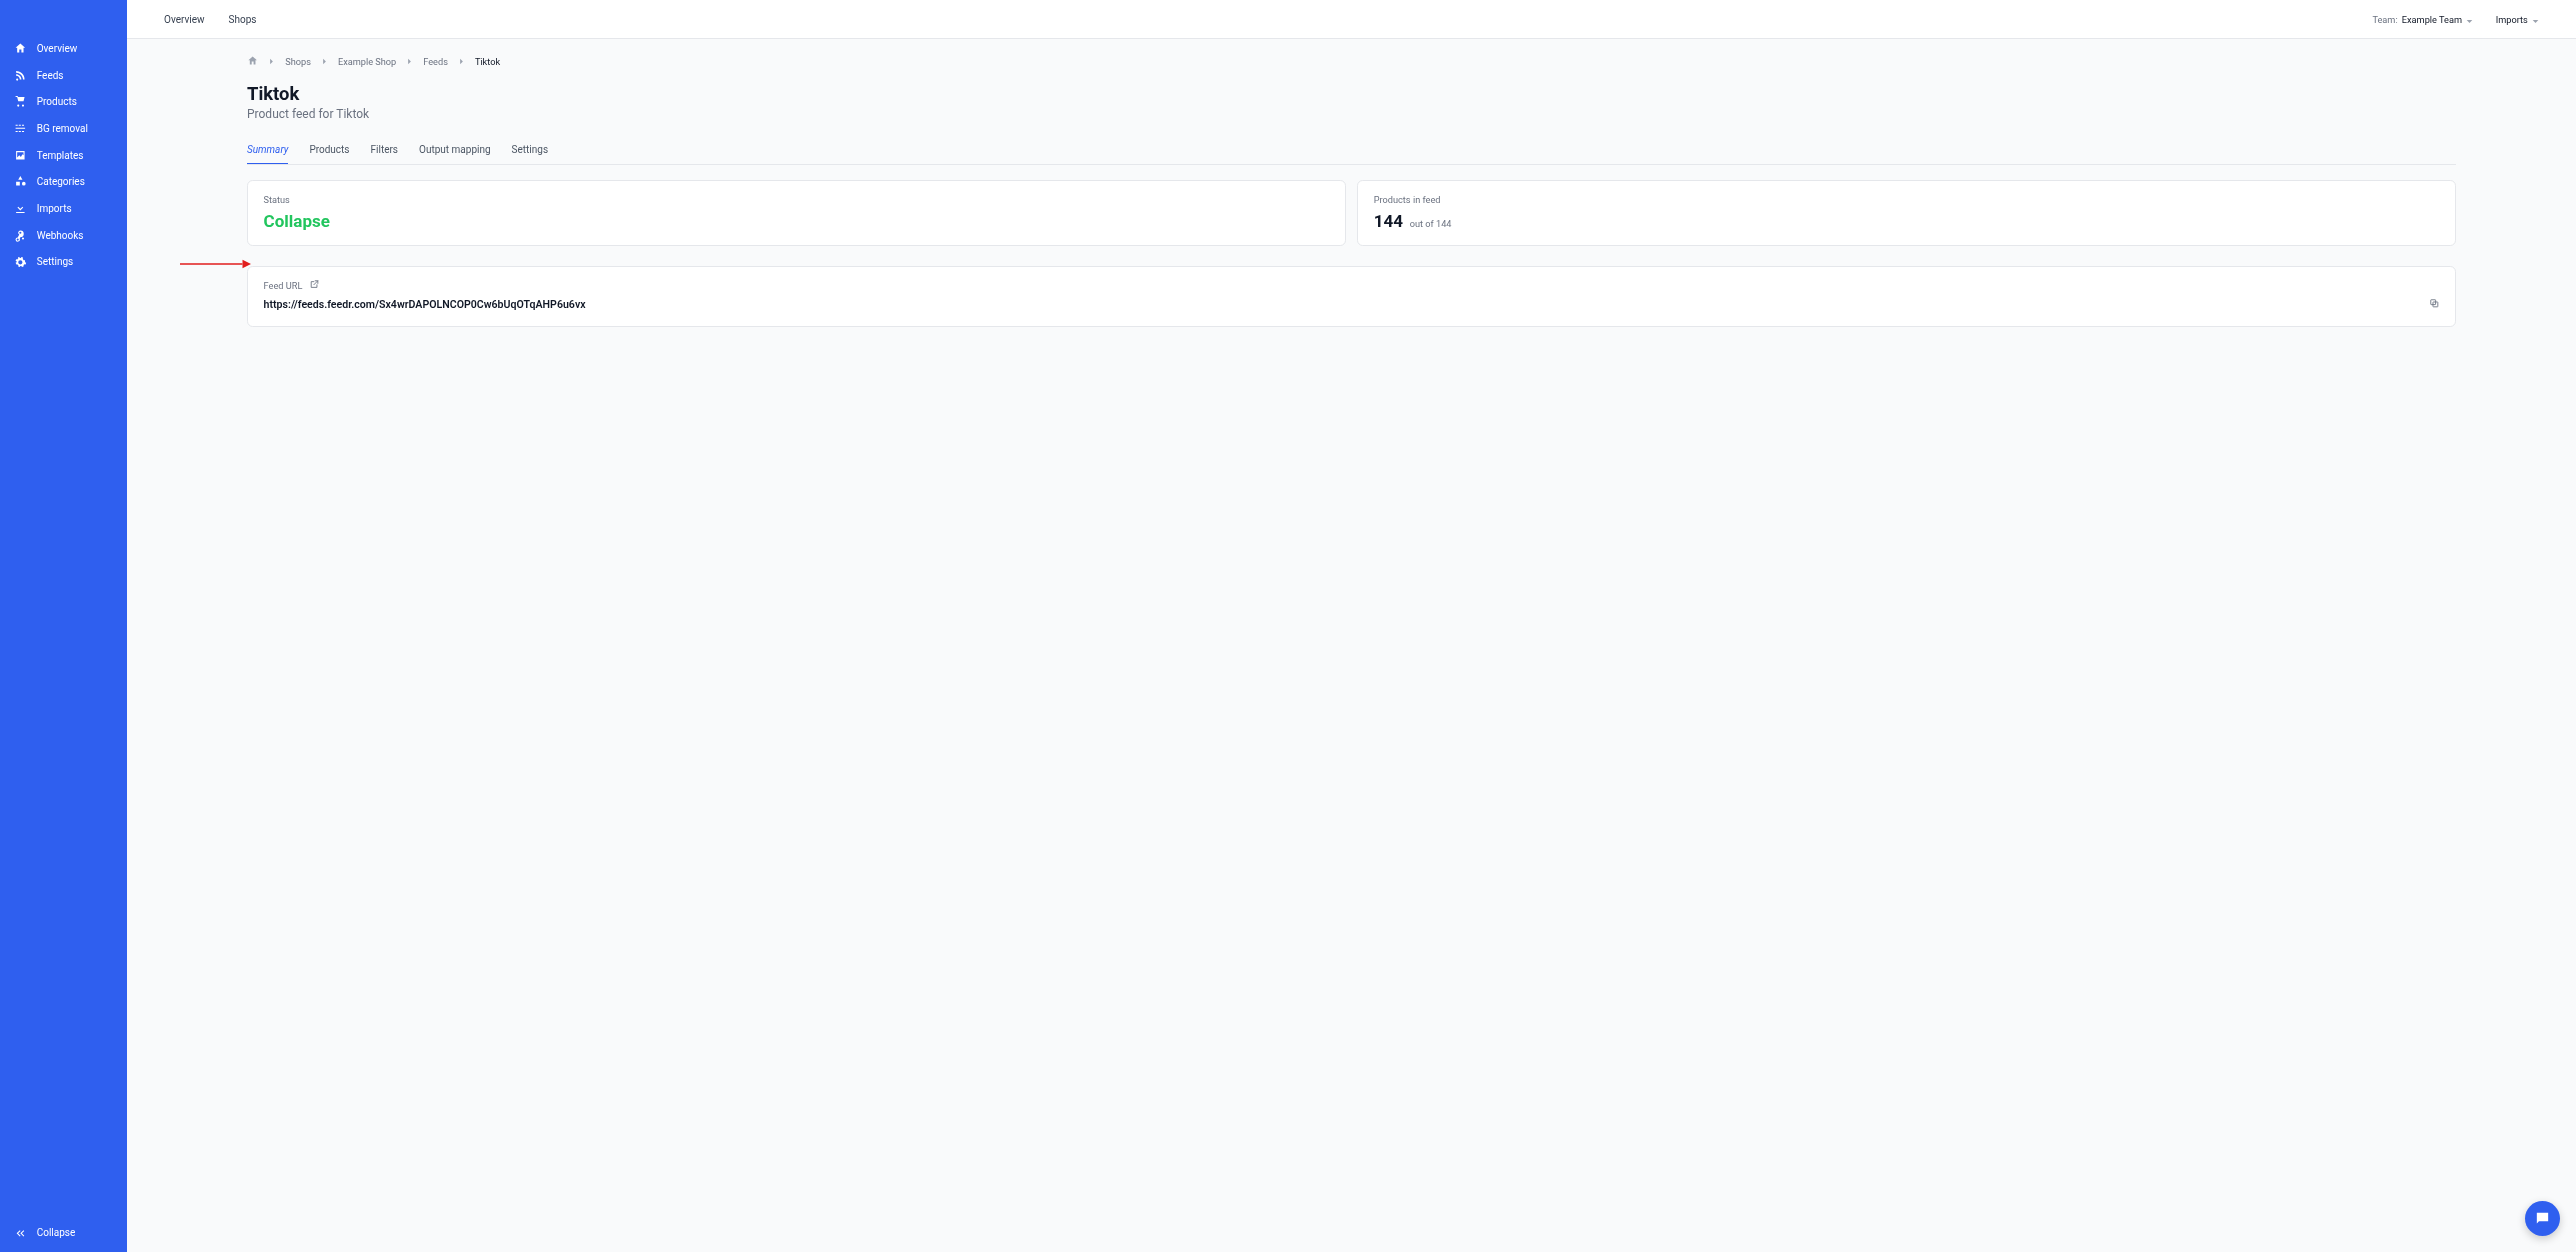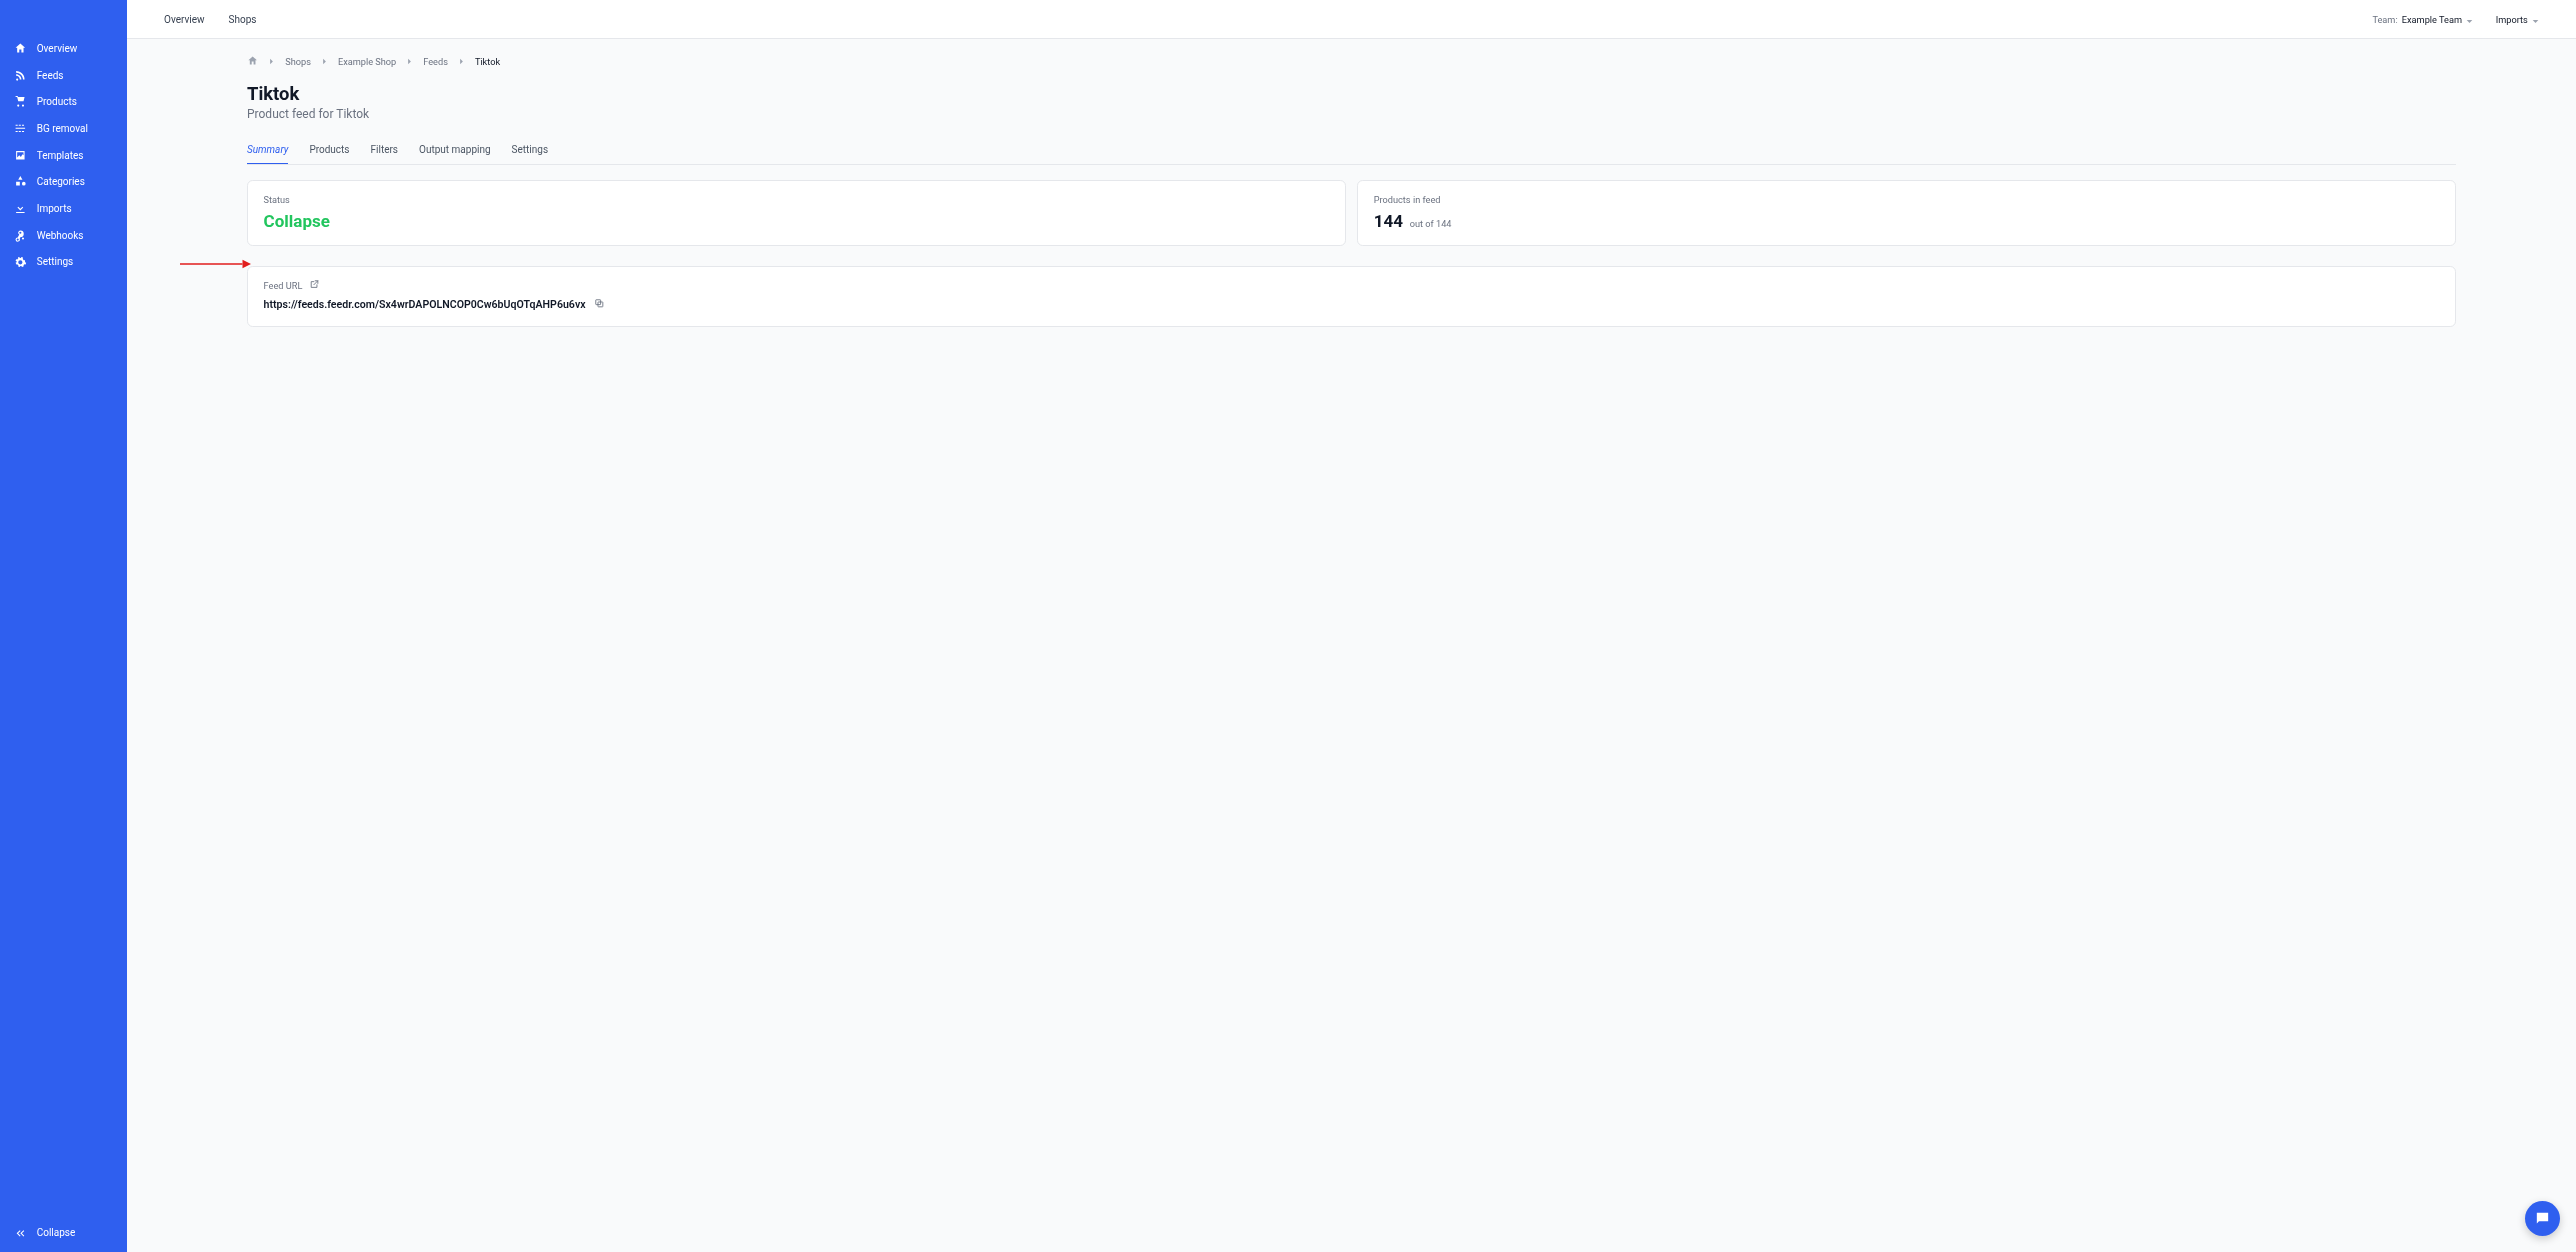--- a/index.html
+++ b/index.html
@@ -137,21 +137,21 @@
   }
   .feed-url-label-row {
     display: flex;
     align-items: center;
     gap: 7px;
     font-size: 9.2px;
     color: #6b7280;
     margin-bottom: 5.7px;
   }
   .ext-icon svg, .copy-icon svg { width: 10.6px; height: 10.6px; fill: none; stroke: #6b7280; stroke-width: 2; }
-  .feed-url-row { display: flex; align-items: center; gap: 8px; }
+  .feed-url-row { display: flex; align-items: center; gap: 8px; justify-content: space-between; }
   .feed-url-value { font-size: 10.6px; font-weight: 600; color: #111827; word-break: break-all; }
 
   
   .arrow-annot {
     position: absolute;
     left: 53px;
     top: 220px;
     pointer-events: none;
   }
 

